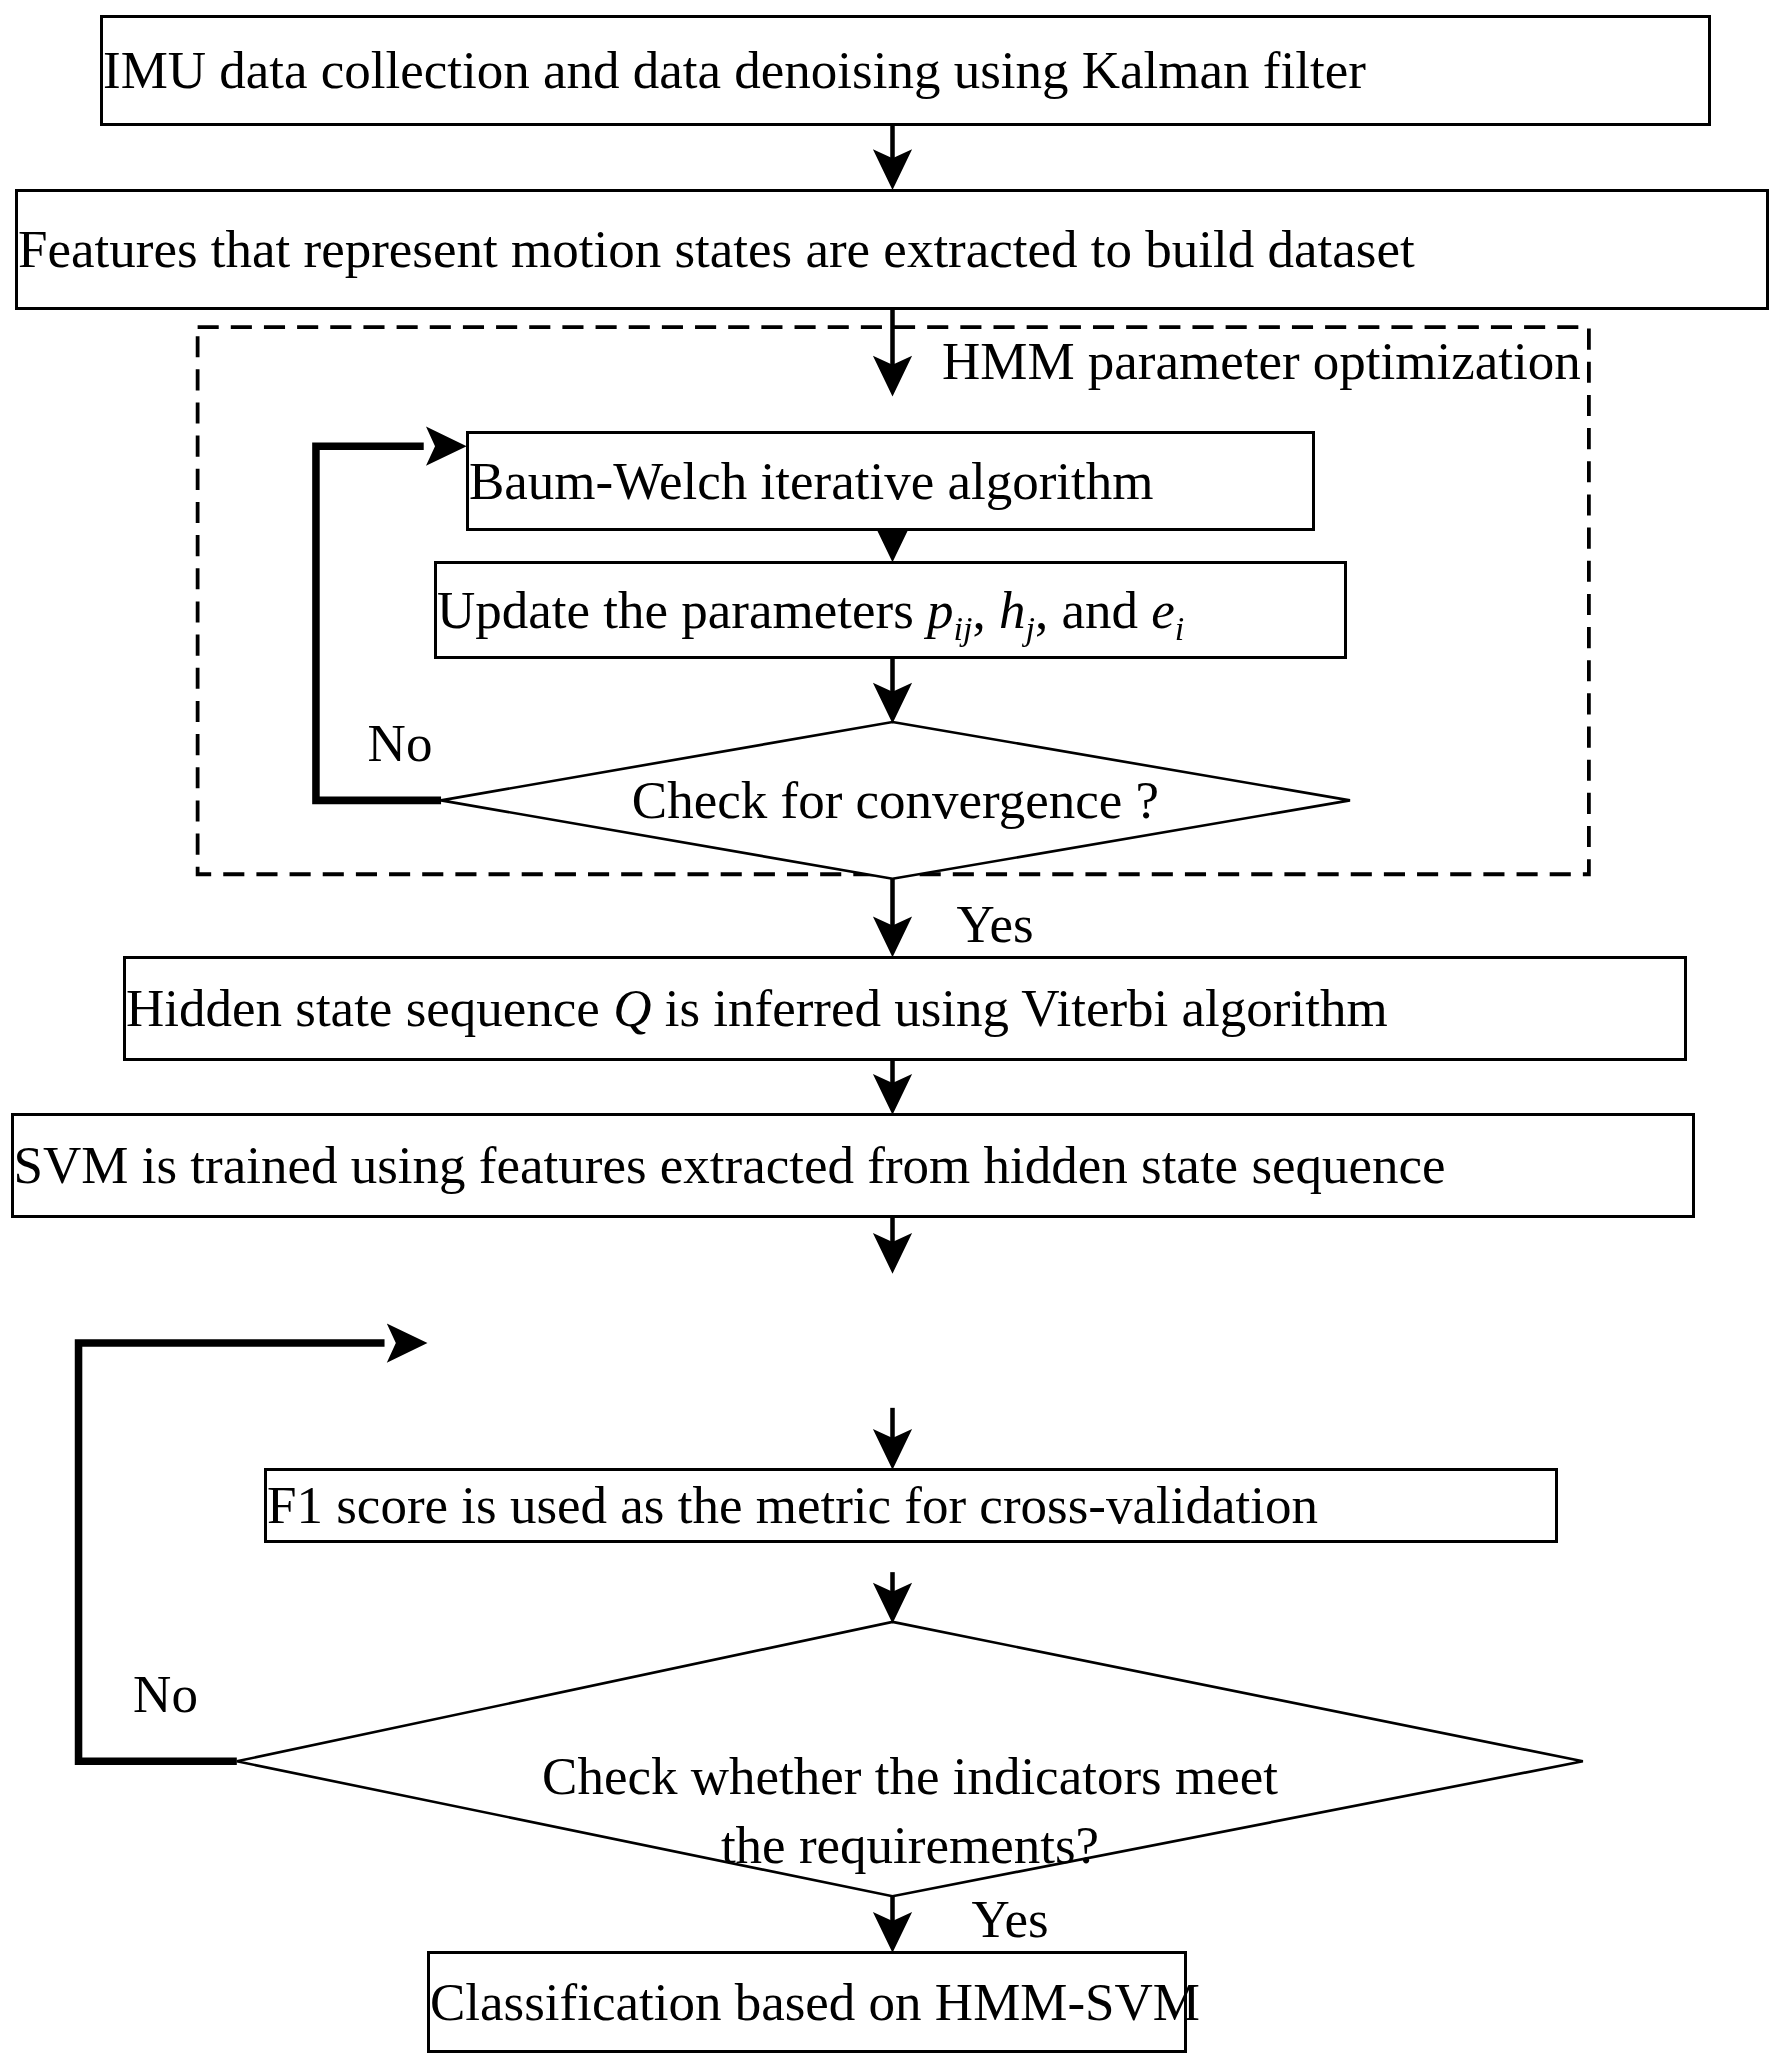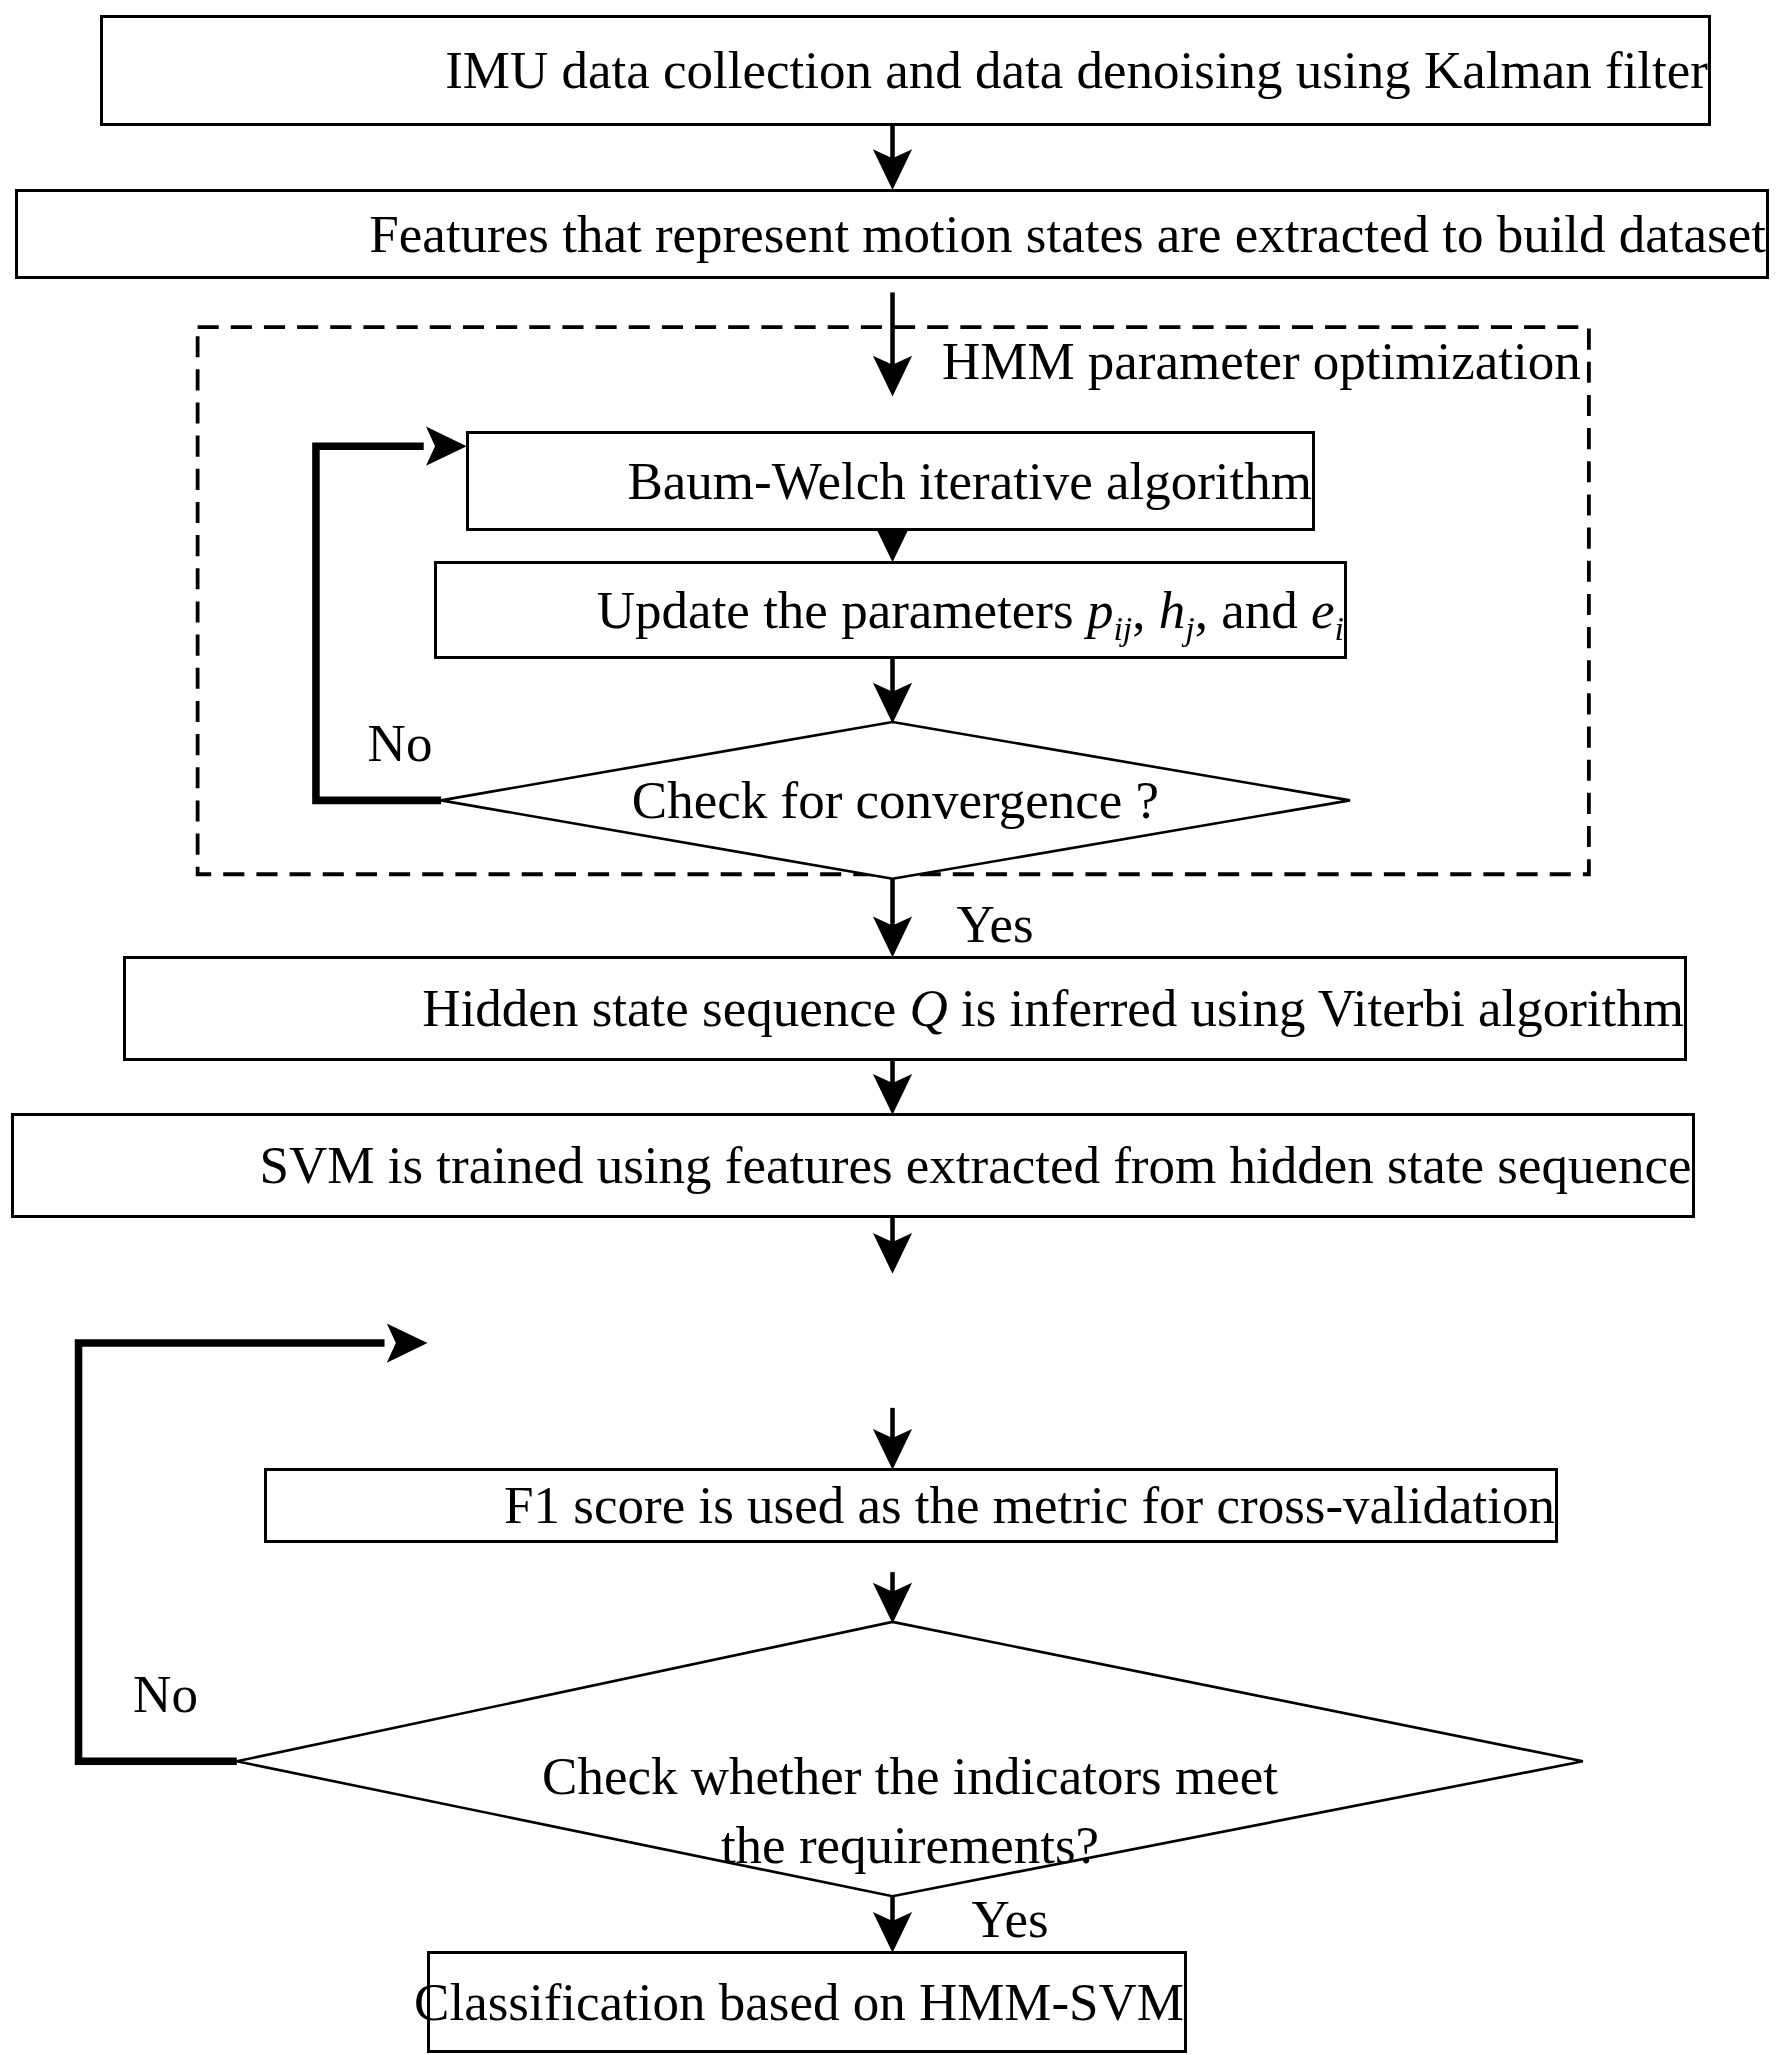--- a/index.html
+++ b/index.html
@@ -21,26 +21,25 @@
     left: 0;
     top: 0;
   }
   .box {
     position: absolute;
     box-sizing: border-box;
     border: 3.8px solid #000000;
     background: #ffffff;
     display: flex;
     align-items: center;
-    justify-content: flex-end;
+    justify-content: flex-start;
     font-size: 53px;
     line-height: 1.1;
     white-space: nowrap;
     text-align: center;
-    padding-left: 28px;
   }
   .box.two-line {
     flex-direction: column;
     line-height: 75px;
   }
   .flow-label {
     position: absolute;
     font-size: 53px;
     line-height: 60px;
     text-align: center;
@@ -112,21 +111,21 @@
       <polygon points="1158,2537 1184,2549 1210,2537 1184,2591"></polygon>
     </g>
   </svg>
 
   <div class="container-label" style="left:942px; top:333px; width:633px;">HMM parameter optimization</div>
 
   <div class="box" style="left:100px; top:15px; width:1611px; height:111px;">
     <span>IMU data collection and data denoising using Kalman filter</span>
   </div>
 
-  <div class="box" style="left:15px; top:189px; width:1754px; height:90px;">
+  <div class="box" style="left:15px; top:189px; width:1754px; height:121px;">
     <span>Features that represent motion states are extracted to build dataset</span>
   </div>
 
   <div class="box" style="left:466px; top:395px; width:849px; height:100px;margin-top:36px;">
     <span>Baum-Welch iterative algorithm</span>
   </div>
 
   <div class="box" style="left:434px; top:561px; width:913px; height:98px;">
     <span><span>Update the parameters </span><i>p</i><sub>ij</sub><span>, </span><i>h</i><sub>j</sub><span>, and </span><i>e</i><sub>i</sub></span>
   </div>

